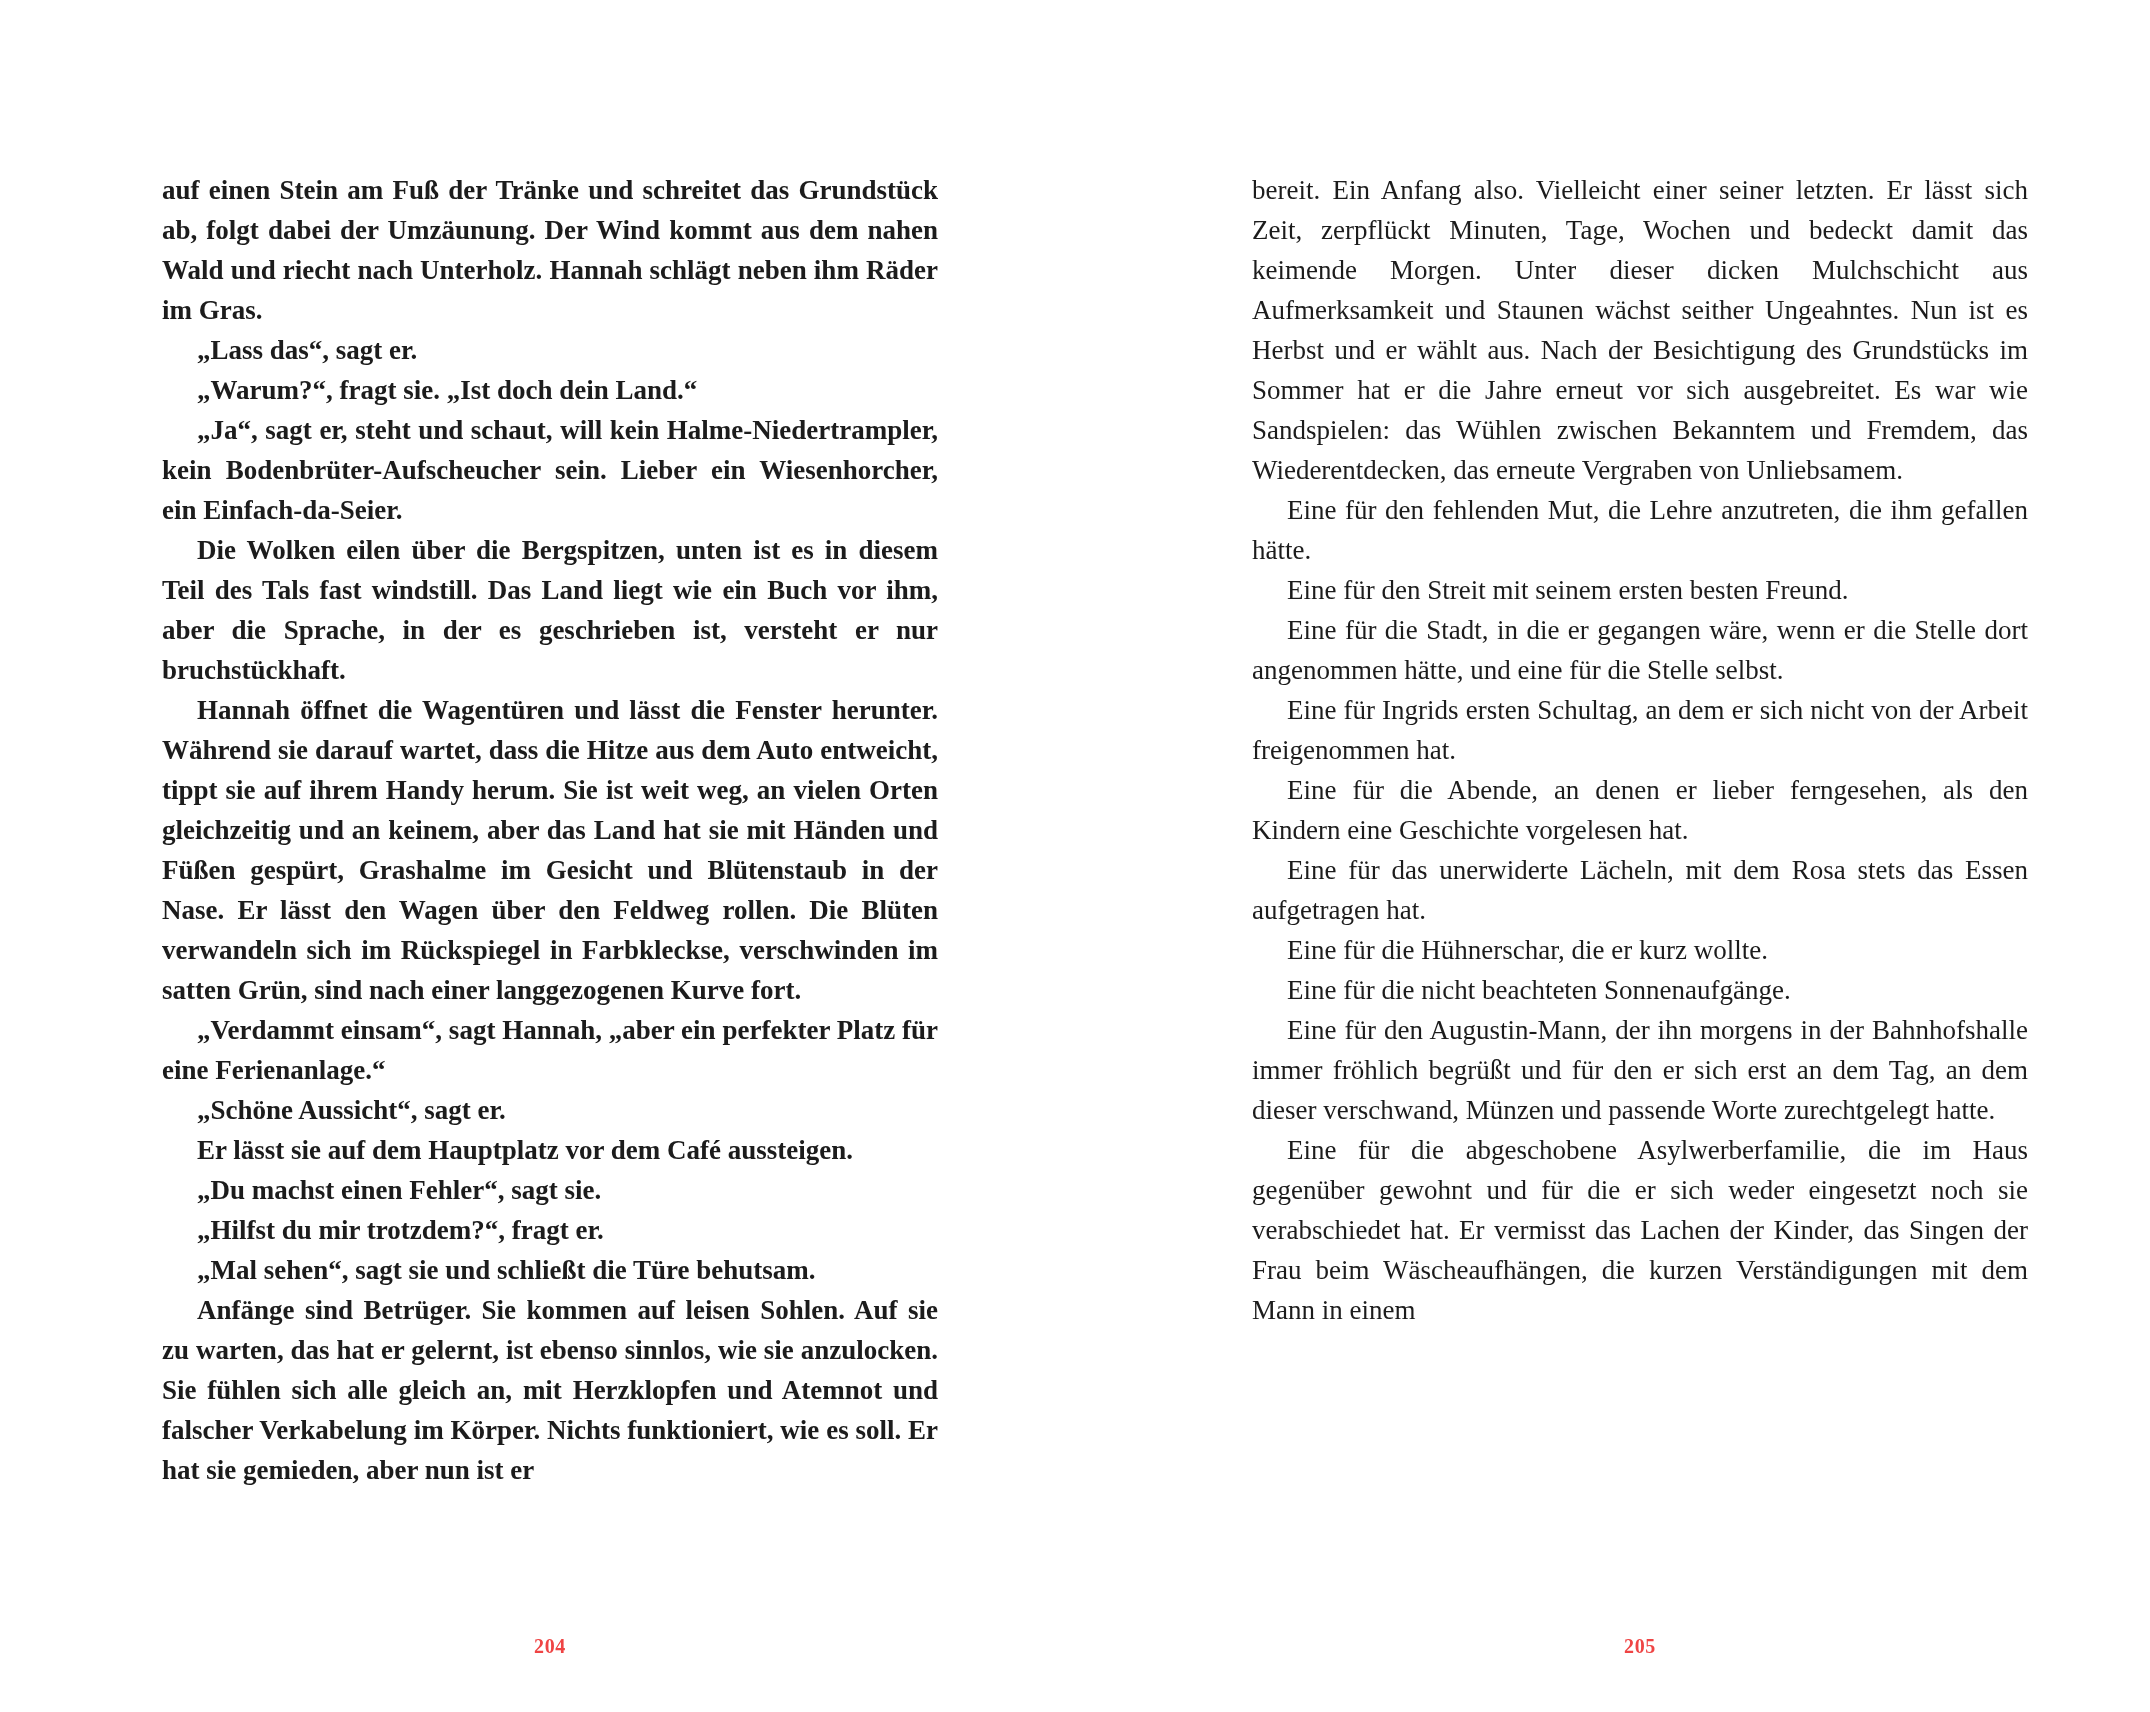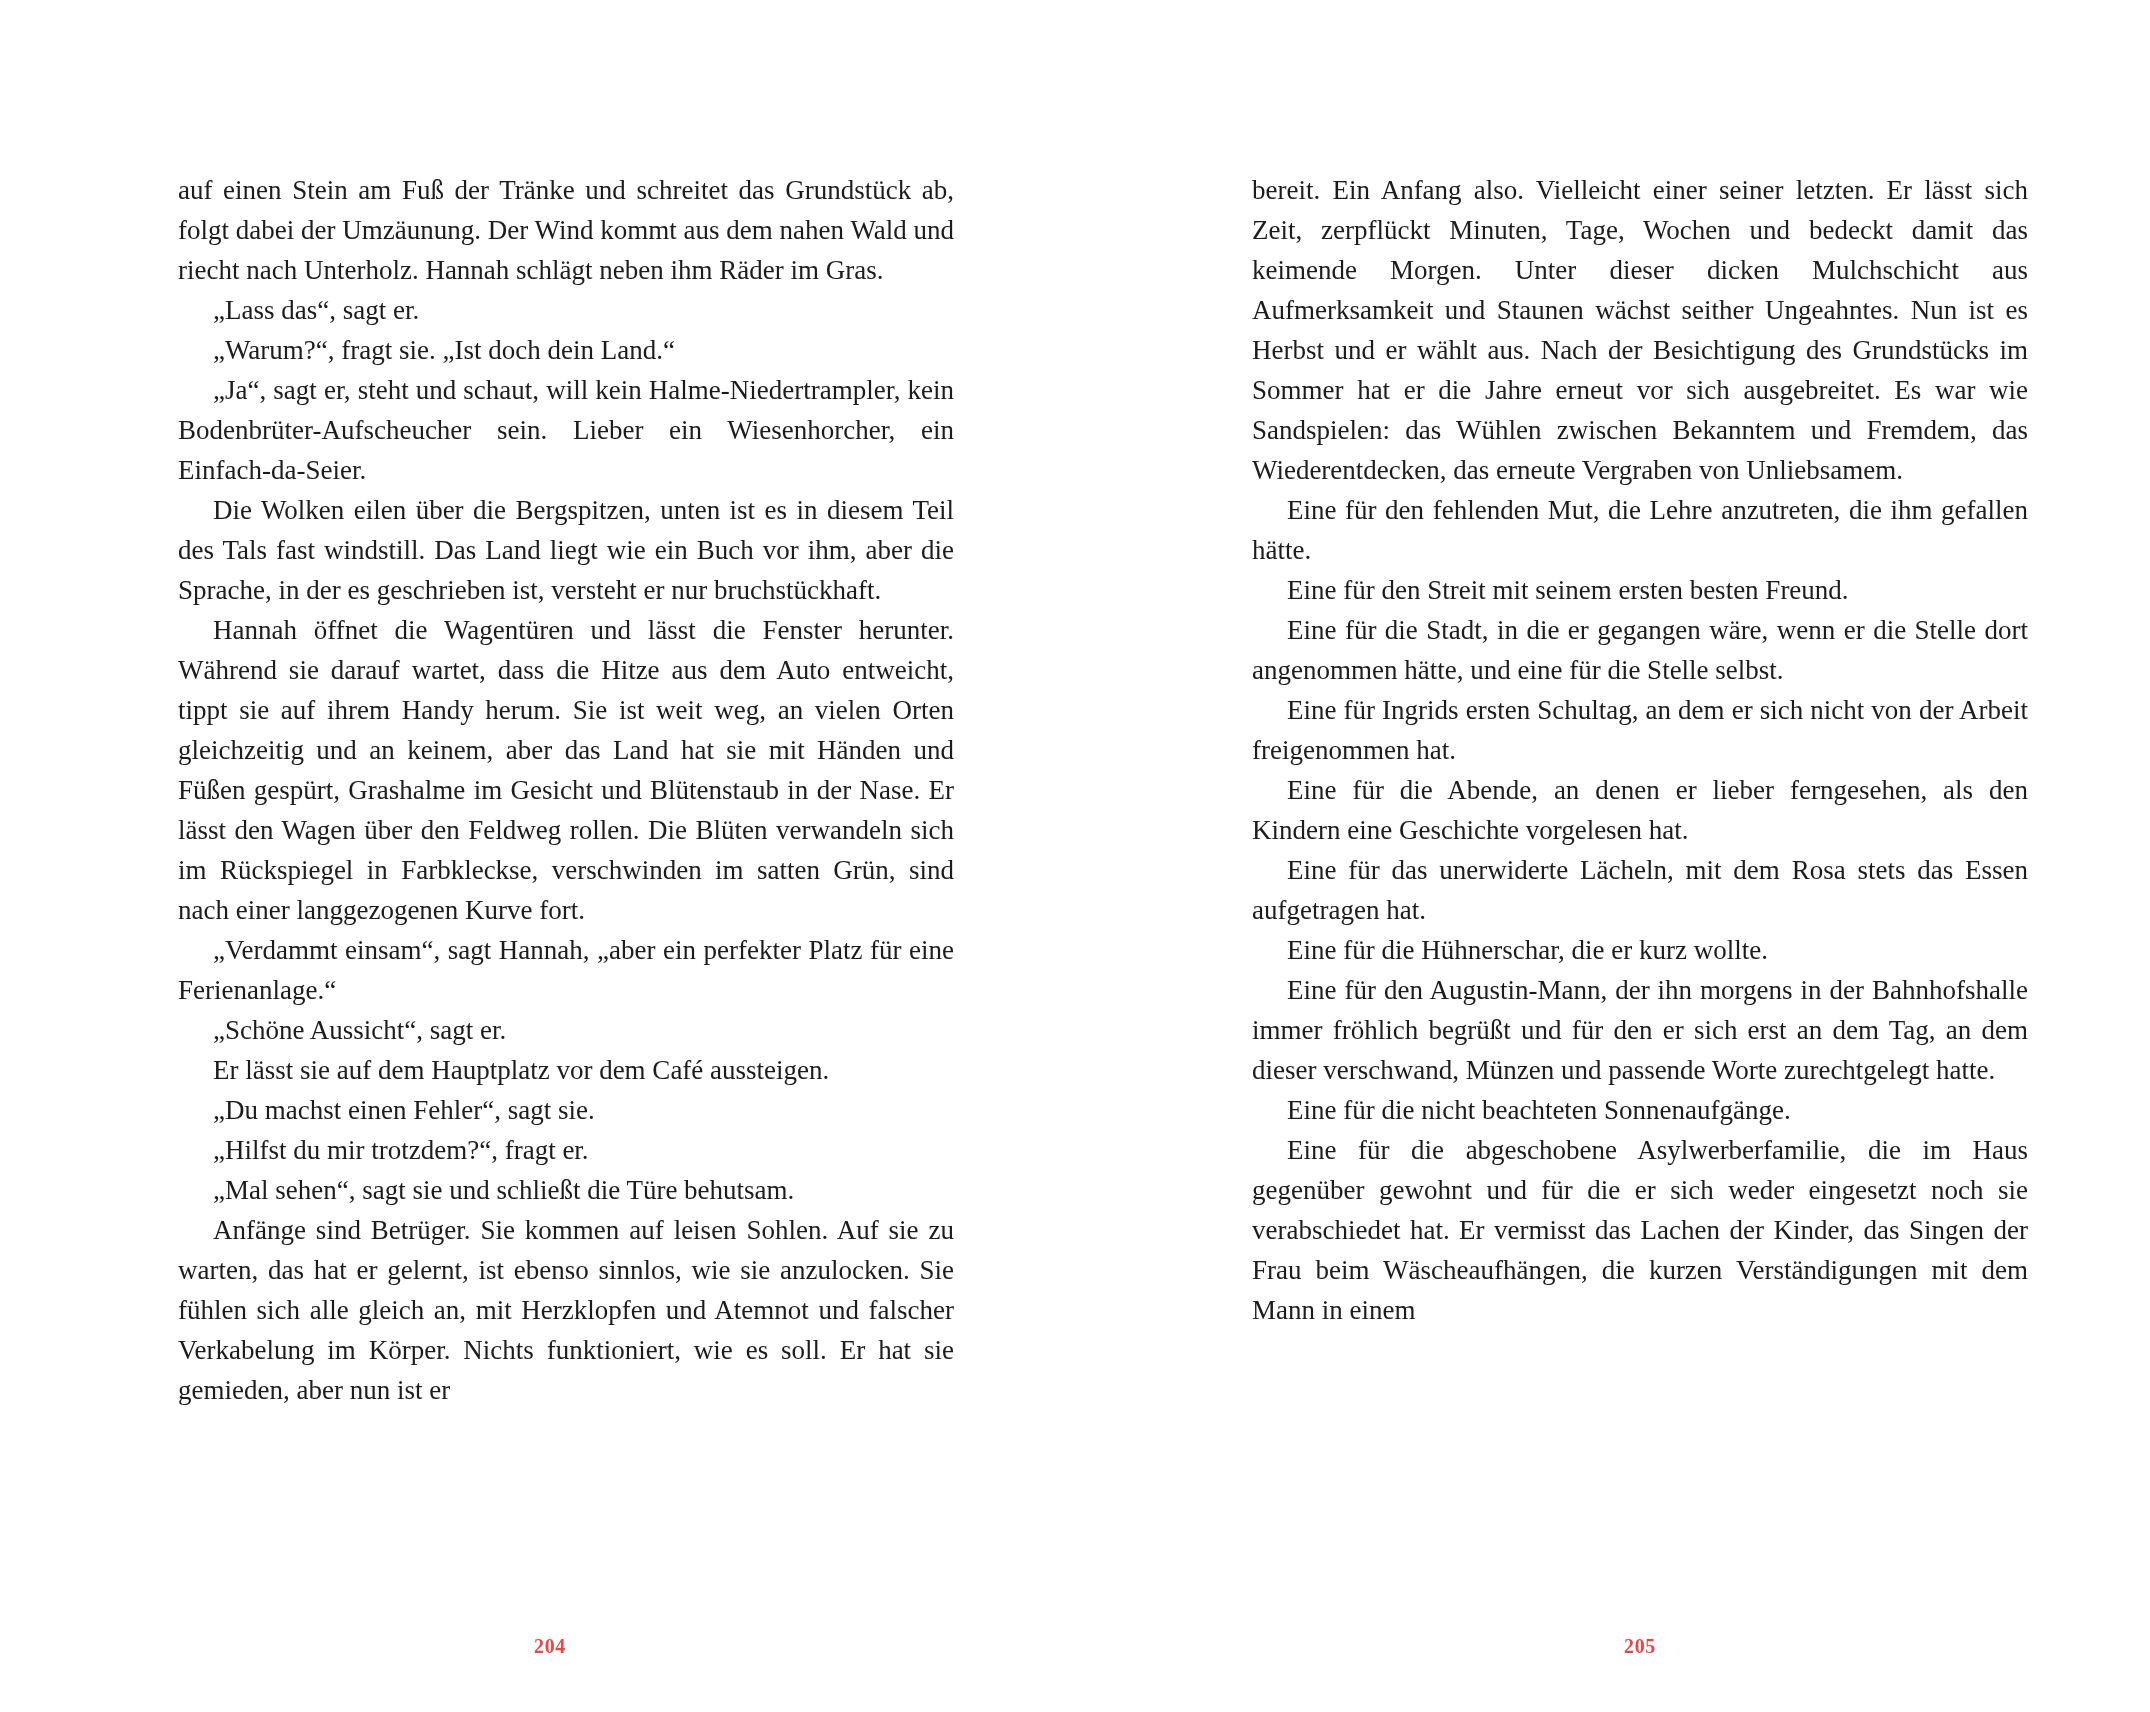--- a/index.html
+++ b/index.html
@@ -18,21 +18,21 @@
   .page-body {
     position: absolute;
     top: 170px;
     width: 776px;
     font-size: 27px;
     line-height: 40px;
     text-align: justify;
     hyphens: auto;
     -webkit-hyphens: auto;
   }
-  .page-body--left  { left: 178px; }
+  .page-body--left  { left: 162px; font-weight: bold; }
   .page-body--right { left: 1252px; }
   .page-body p {
     margin: 0;
     padding: 0;
   }
   .page-body p.indent {
     text-indent: 35px;
   }
   .folio {
     position: absolute;
@@ -70,22 +70,22 @@
 
   <section class="page-body page-body--right">
       <p>bereit. Ein Anfang also. Vielleicht einer seiner letzten. Er lässt sich Zeit, zerpflückt Minuten, Tage, Wochen und bedeckt damit das keimende Morgen. Unter dieser dicken Mulchschicht aus Aufmerksamkeit und Staunen wächst seither Ungeahntes. Nun ist es Herbst und er wählt aus. Nach der Besichtigung des Grundstücks im Sommer hat er die Jahre erneut vor sich ausgebreitet. Es war wie Sandspielen: das Wühlen zwischen Bekanntem und Fremdem, das Wiederentdecken, das erneute Vergraben von Unliebsamem.</p>
       <p class="indent">Eine für den fehlenden Mut, die Lehre anzutreten, die ihm gefallen hätte.</p>
       <p class="indent">Eine für den Streit mit seinem ersten besten Freund.</p>
       <p class="indent">Eine für die Stadt, in die er gegangen wäre, wenn er die Stelle dort angenommen hätte, und eine für die Stelle selbst.</p>
       <p class="indent">Eine für Ingrids ersten Schultag, an dem er sich nicht von der Arbeit freigenommen hat.</p>
       <p class="indent">Eine für die Abende, an denen er lieber ferngesehen, als den Kindern eine Geschichte vorgelesen hat.</p>
       <p class="indent">Eine für das unerwiderte Lächeln, mit dem Rosa stets das Essen aufgetragen hat.</p>
       <p class="indent">Eine für die Hühnerschar, die er kurz wollte.</p>
+      <p class="indent">Eine für die nicht beachteten Sonnenaufgänge.</p>
       <p class="indent">Eine für den Augustin-Mann, der ihn morgens in der Bahnhofshalle immer fröhlich begrüßt und für den er sich erst an dem Tag, an dem dieser verschwand, Münzen und passende Worte zurechtgelegt hatte.</p>
-      <p class="indent">Eine für die nicht beachteten Sonnenaufgänge.</p>
       <p class="indent">Eine für die abgeschobene Asylwerberfamilie, die im Haus gegenüber gewohnt und für die er sich weder eingesetzt noch sie verabschiedet hat. Er vermisst das Lachen der Kinder, das Singen der Frau beim Wäscheaufhängen, die kurzen Verständigungen mit dem Mann in einem</p>
     </section>
 
   <div class="folio folio--left">204</div>
 
   <div class="folio folio--right">205</div>
 
 </main>
 
 

